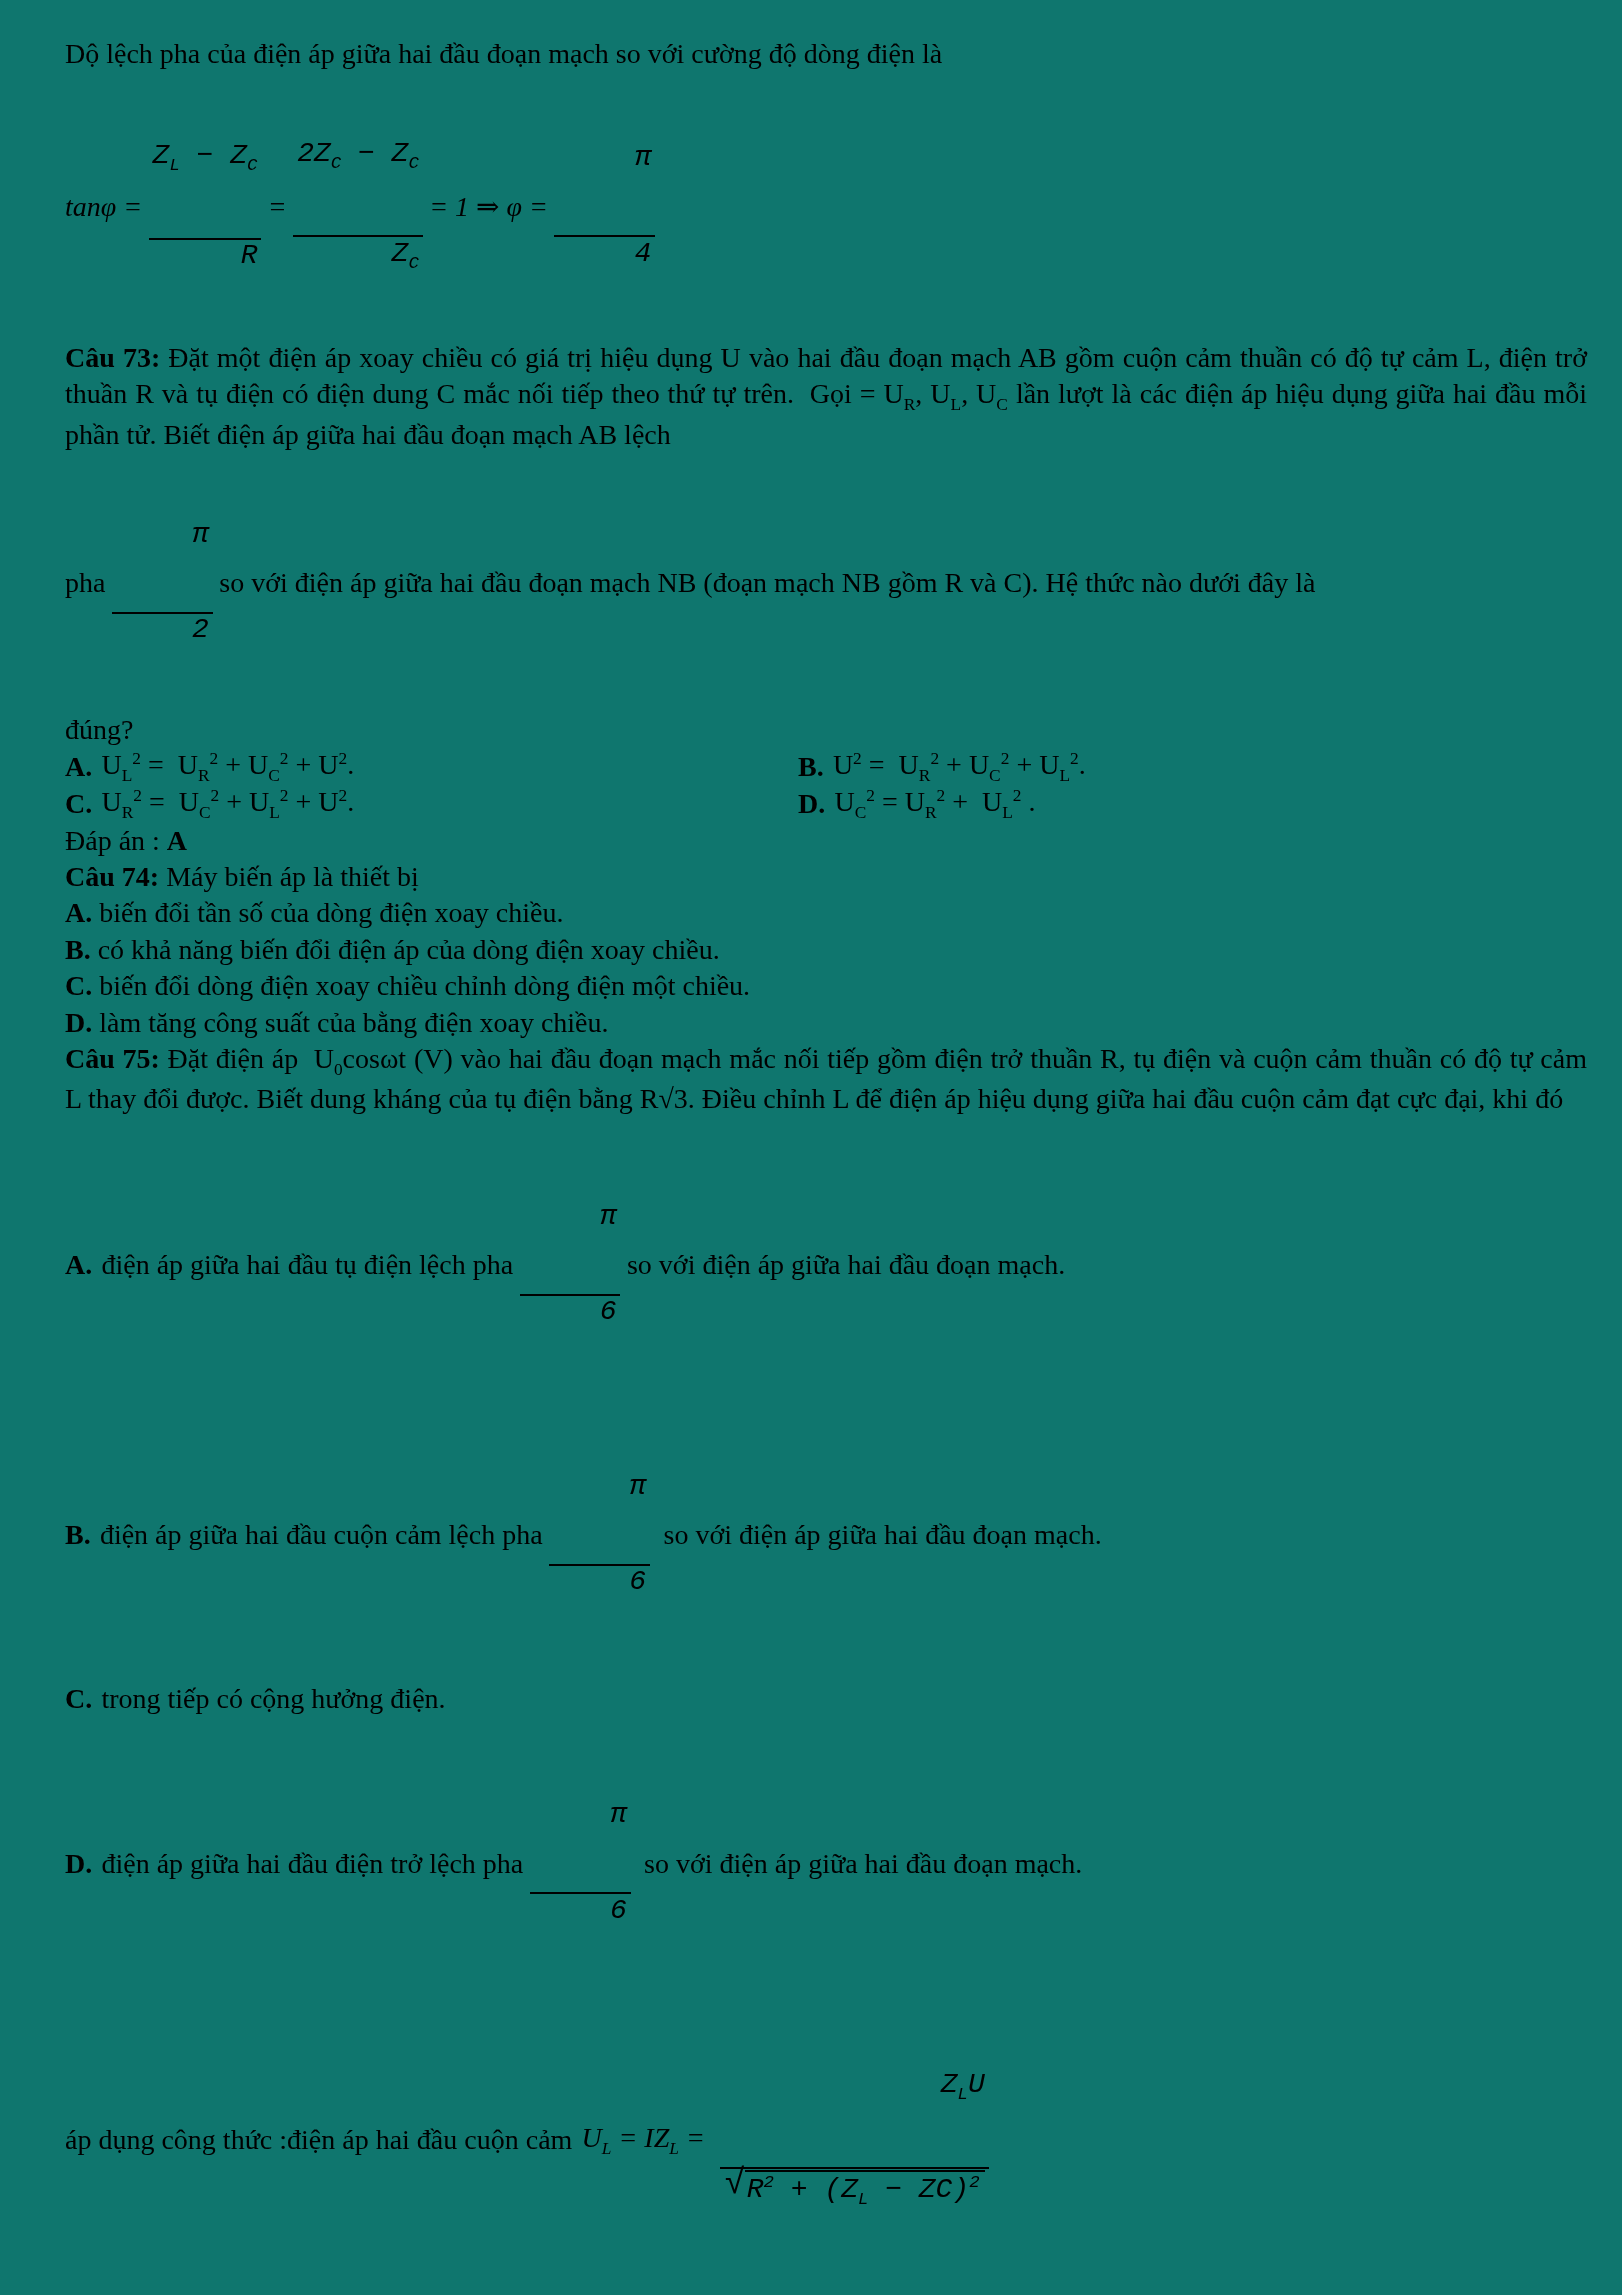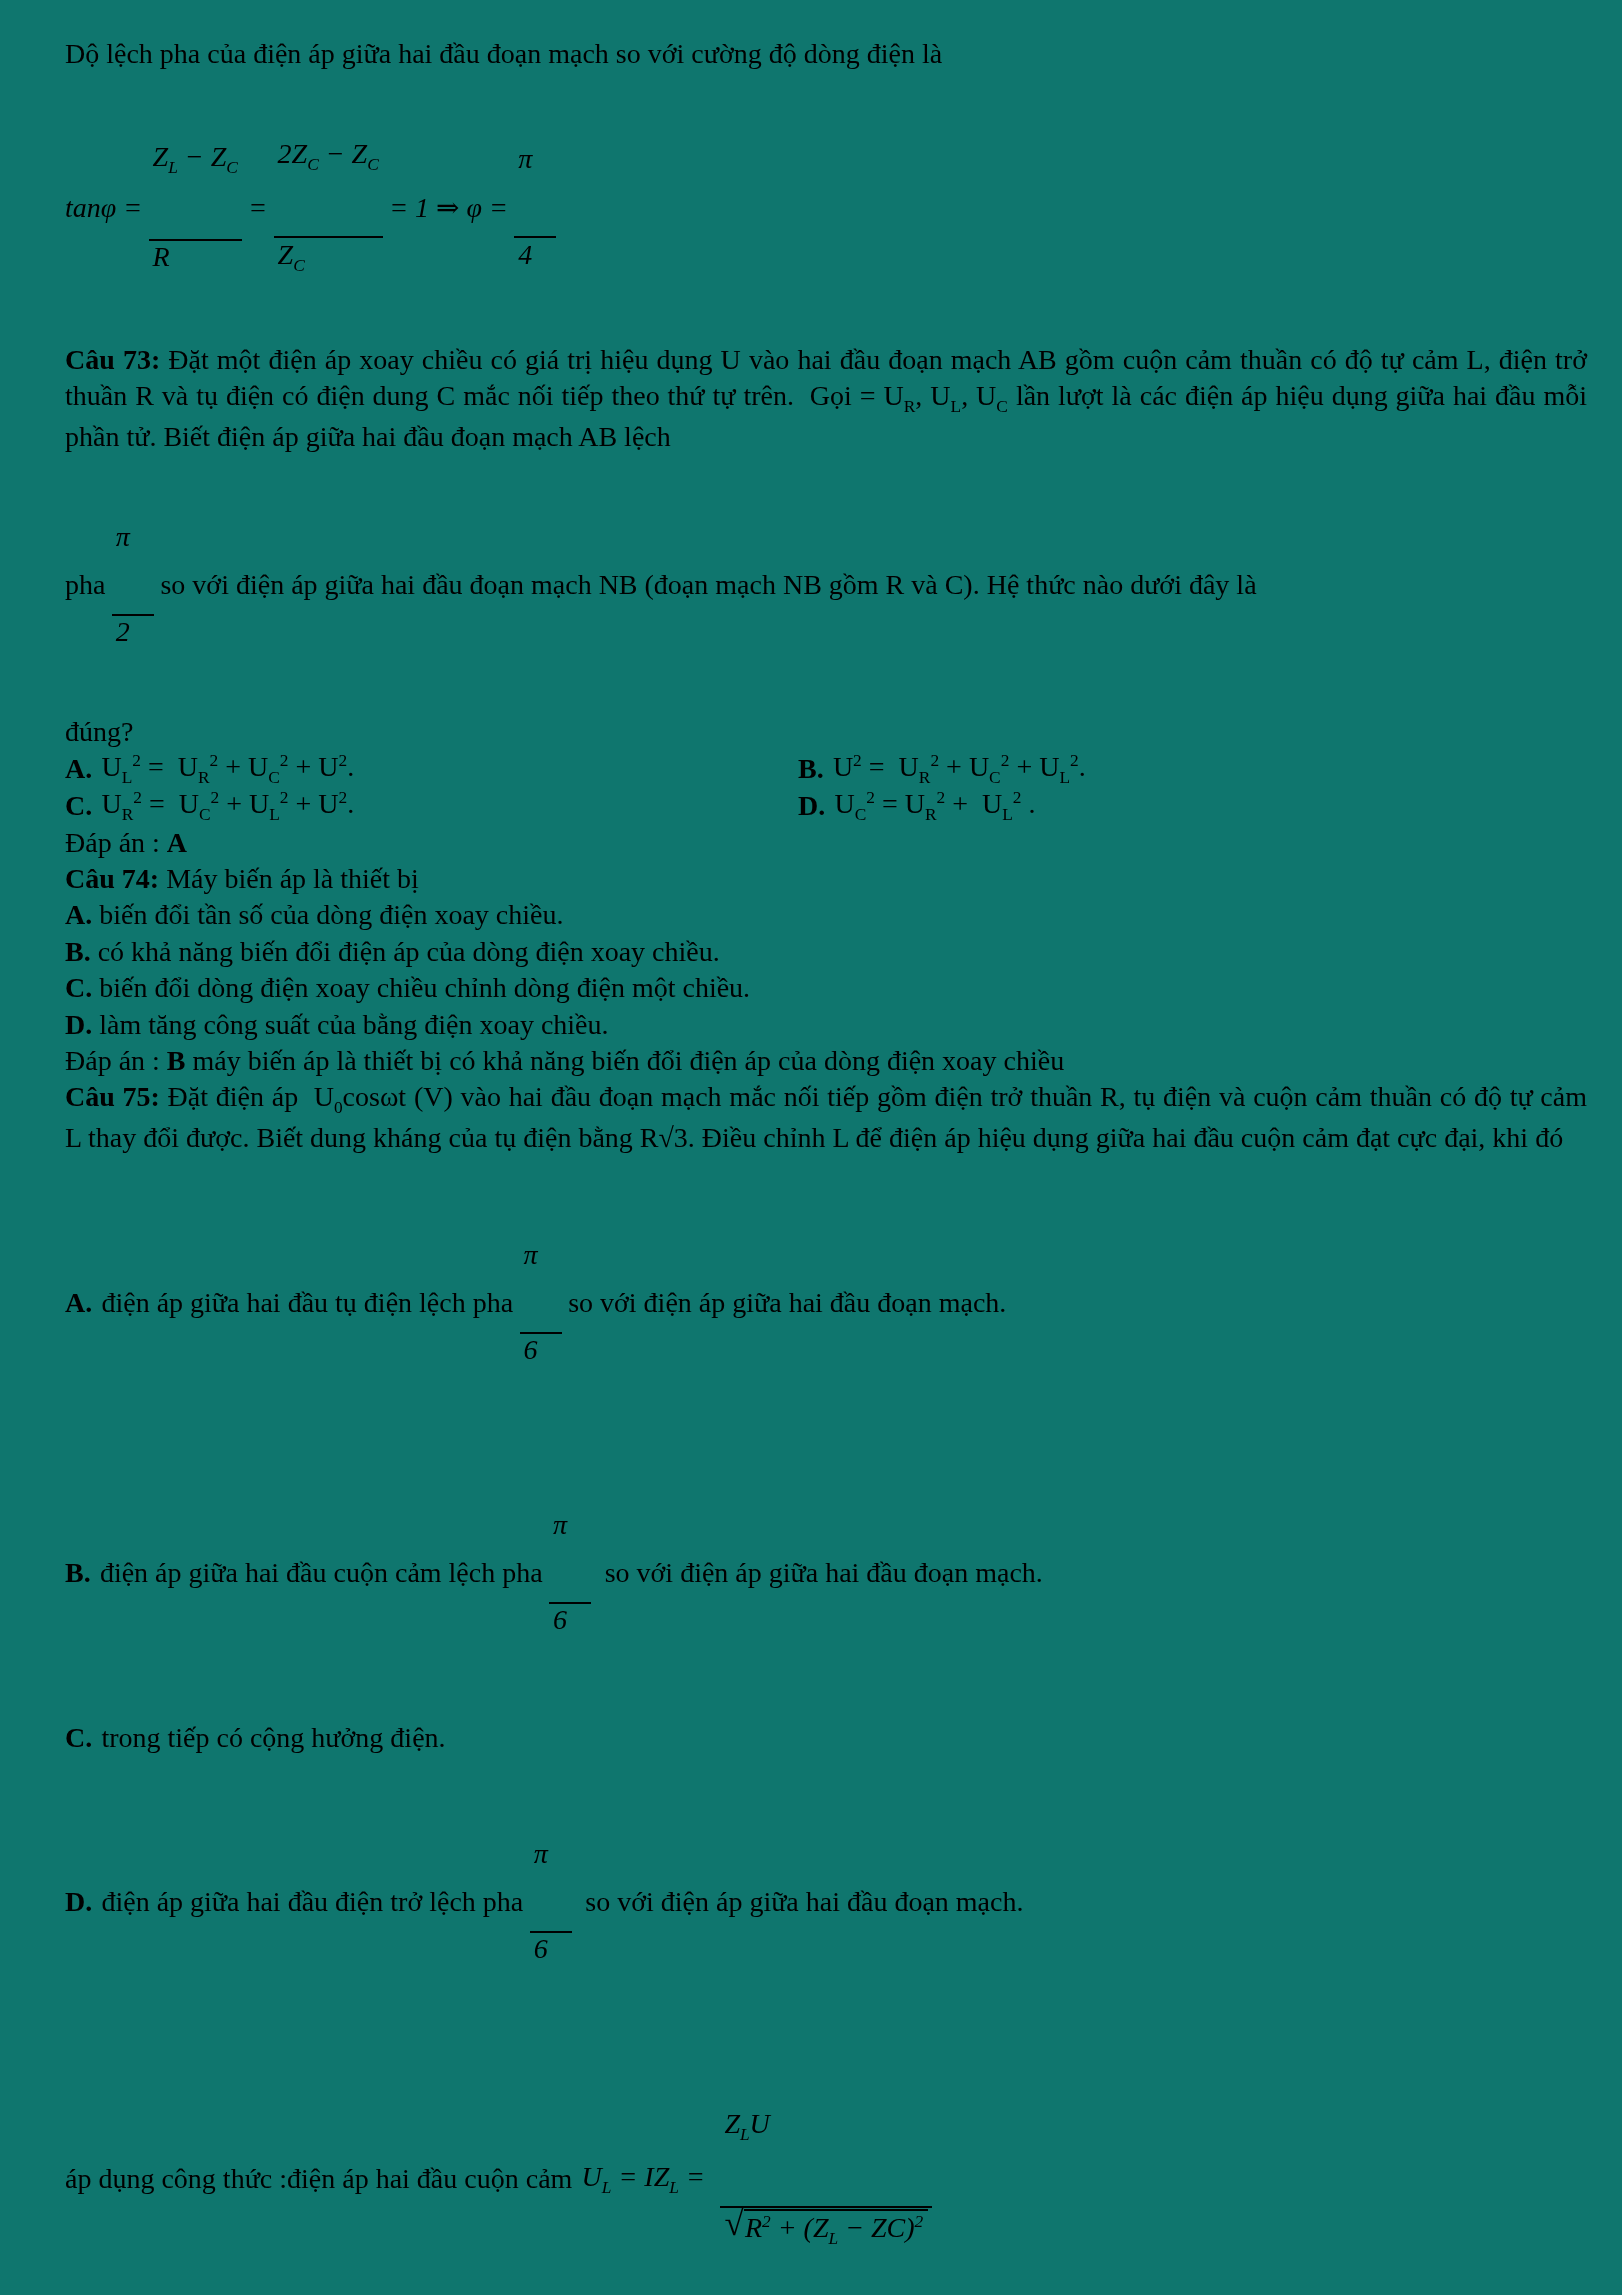--- a/index.html
+++ b/index.html
@@ -16,22 +16,22 @@
   }
   .para { text-align:justify; line-height:1.3; }
   .line { line-height:1.3; }
   .b { font-weight:bold; }
   .i, .formula { font-style:italic; }
   sub { font-size:62%; }
   sup { font-size:62%; }
 
   
   .frac {
-    display:inline-block; vertical-align:middle; text-align:left;
-    line-height:1.08; font-style:italic; margin:0 6.5px;
+    display:inline-block; vertical-align:middle; text-align:right;
+    line-height:1.08; font-style:italic; margin:0 6.5px;font-family:Liberation Mono, monospace;
   }
   .frac .fnum { display:block; padding:0 3.9px 1.3px 3.9px; }
   .frac .fden { display:block; border-top:2px solid #000; padding:1.3px 3.9px 0 3.9px; }
 
   
   .fline { display:flex; align-items:center; flex-wrap:nowrap; line-height:1.25; }
   .fline > span { flex:none; white-space:pre; }
 
   
   .sqrt { display:inline-flex; align-items:flex-start; vertical-align:middle; }
@@ -103,21 +103,20 @@
     </div>
   </div>
 
   <p class="line"><span>Đáp án : </span><span class="b">A</span></p>
 
   <p class="line"><span class="b">Câu 74:</span><span> Máy biến áp là thiết bị</span></p>
   <p class="line"><span class="b">A.</span><span> biến đổi tần số của dòng điện xoay chiều.</span></p>
   <p class="line"><span class="b">B.</span><span>  có khả năng biến đổi điện áp của dòng điện xoay chiều.</span></p>
   <p class="line"><span class="b">C.</span><span> biến đổi dòng điện xoay chiều chỉnh dòng điện một chiều.</span></p>
   <p class="line"><span class="b">D.</span><span>  làm tăng công suất của bằng điện xoay chiều.</span></p>
-  <p class="line"><span>Đáp án : </span><span class="b">B</span><span> máy biến áp là thiết bị có khả năng biến đổi điện áp của dòng điện xoay chiều</span></p>
 
   <p class="para"><span class="b">Câu 75:</span><span> Đặt điện áp&nbsp; U<sub>0</sub>cosωt (V) vào hai đầu đoạn mạch mắc nối tiếp gồm điện trở thuần R, tụ điện và cuộn cảm thuần có độ tự cảm L thay đổi được. Biết dung kháng của tụ điện bằng R√3. Điều chỉnh L để điện áp hiệu dụng giữa hai đầu cuộn cảm đạt cực đại, khi đó</span></p>
 
   <div class="fline mt-l">
     <span class="optlabel">A.</span>
     <span>điện áp giữa hai đầu tụ điện lệch pha</span>
     <span class="frac">
       <span class="fnum">π</span>
       <span class="fden">6</span>
     </span>

